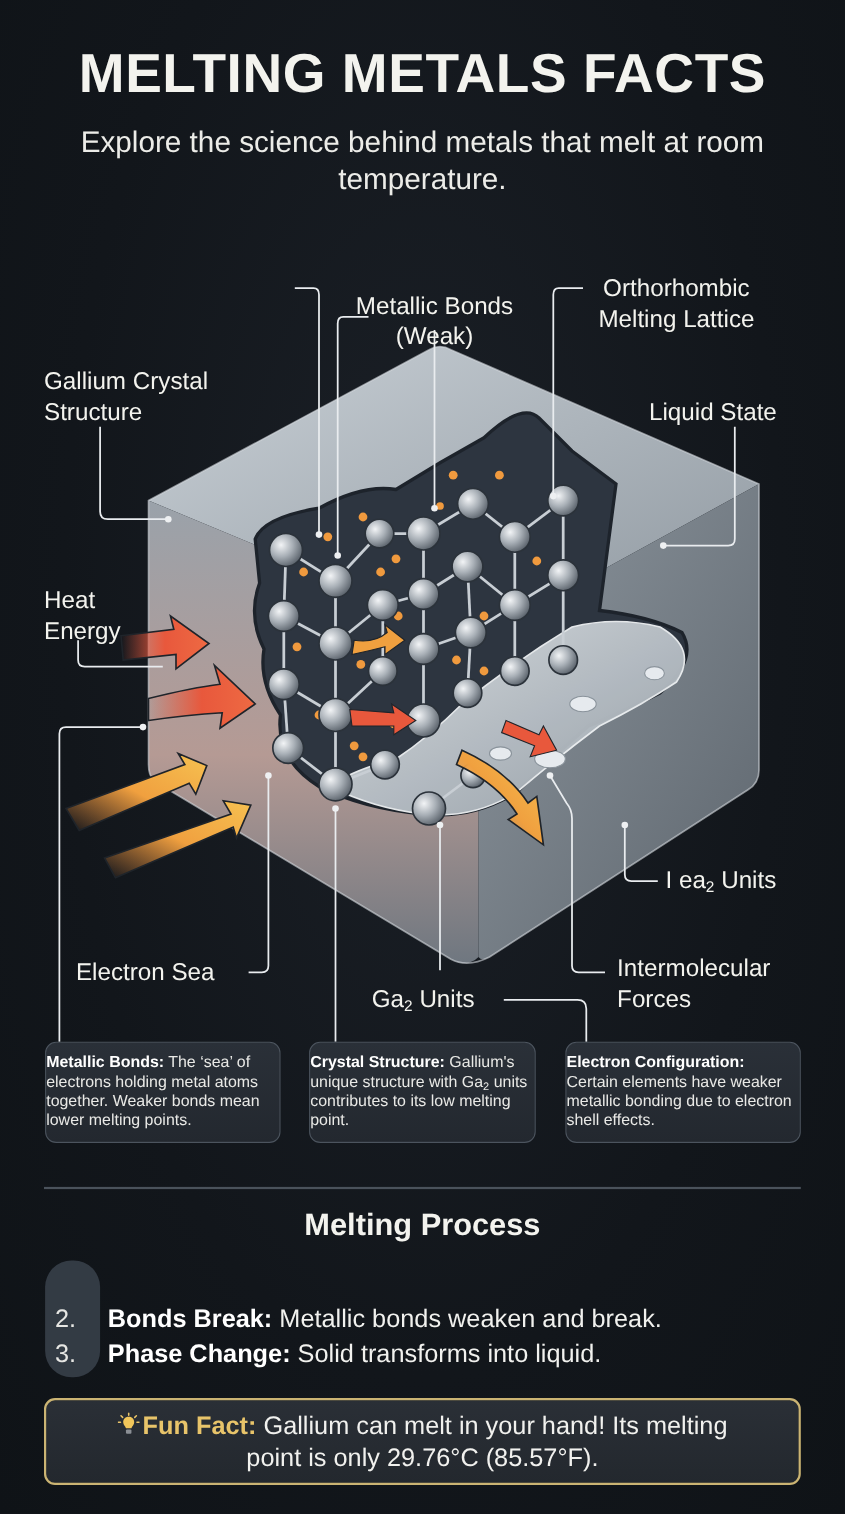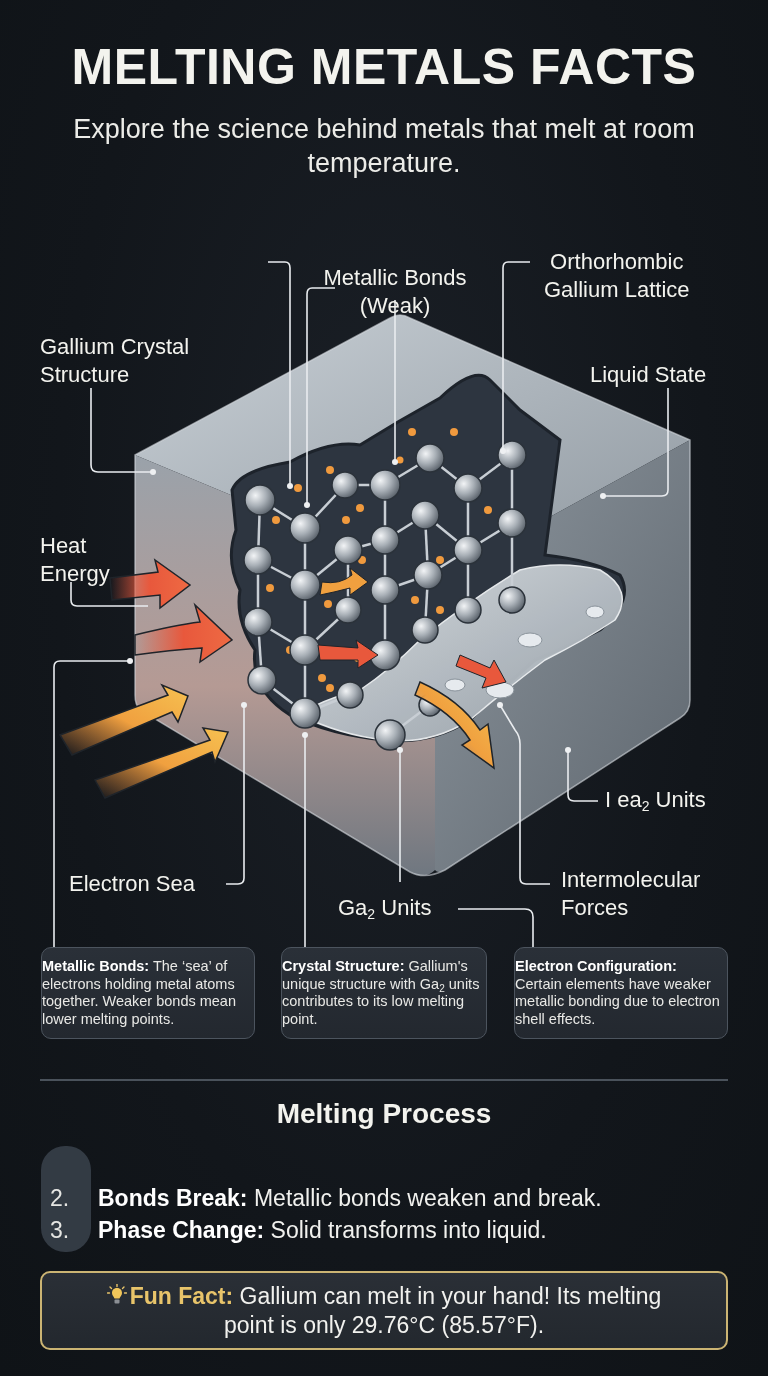--- a/index.html
+++ b/index.html
@@ -225,21 +225,21 @@
           <circle cx="568" cy="750" r="3"></circle>
       </g>
     </svg>
 
     <div class="lbl" style="left:310px; top:18px; width:170px; text-align:center;margin-top:16px;">
       <div>Metallic Bonds</div>
       <div>(Weak)</div>
     </div>
     <div class="lbl" style="left:544px; top:18px; text-align:center;">
       <div>Orthorhombic</div>
-      <div>Gallium Lattice</div>
+      <div>Melting Lattice</div>
     </div>
     <div class="lbl" style="left:40px; top:103px;">
       <div>Gallium Crystal</div>
       <div>Structure</div>
     </div>
     <div class="lbl" style="left:590px; top:131px;">Liquid State</div>
     <div class="lbl" style="left:40px; top:302px;">
       <div>Heat</div>
       <div>Energy</div>
     </div>

